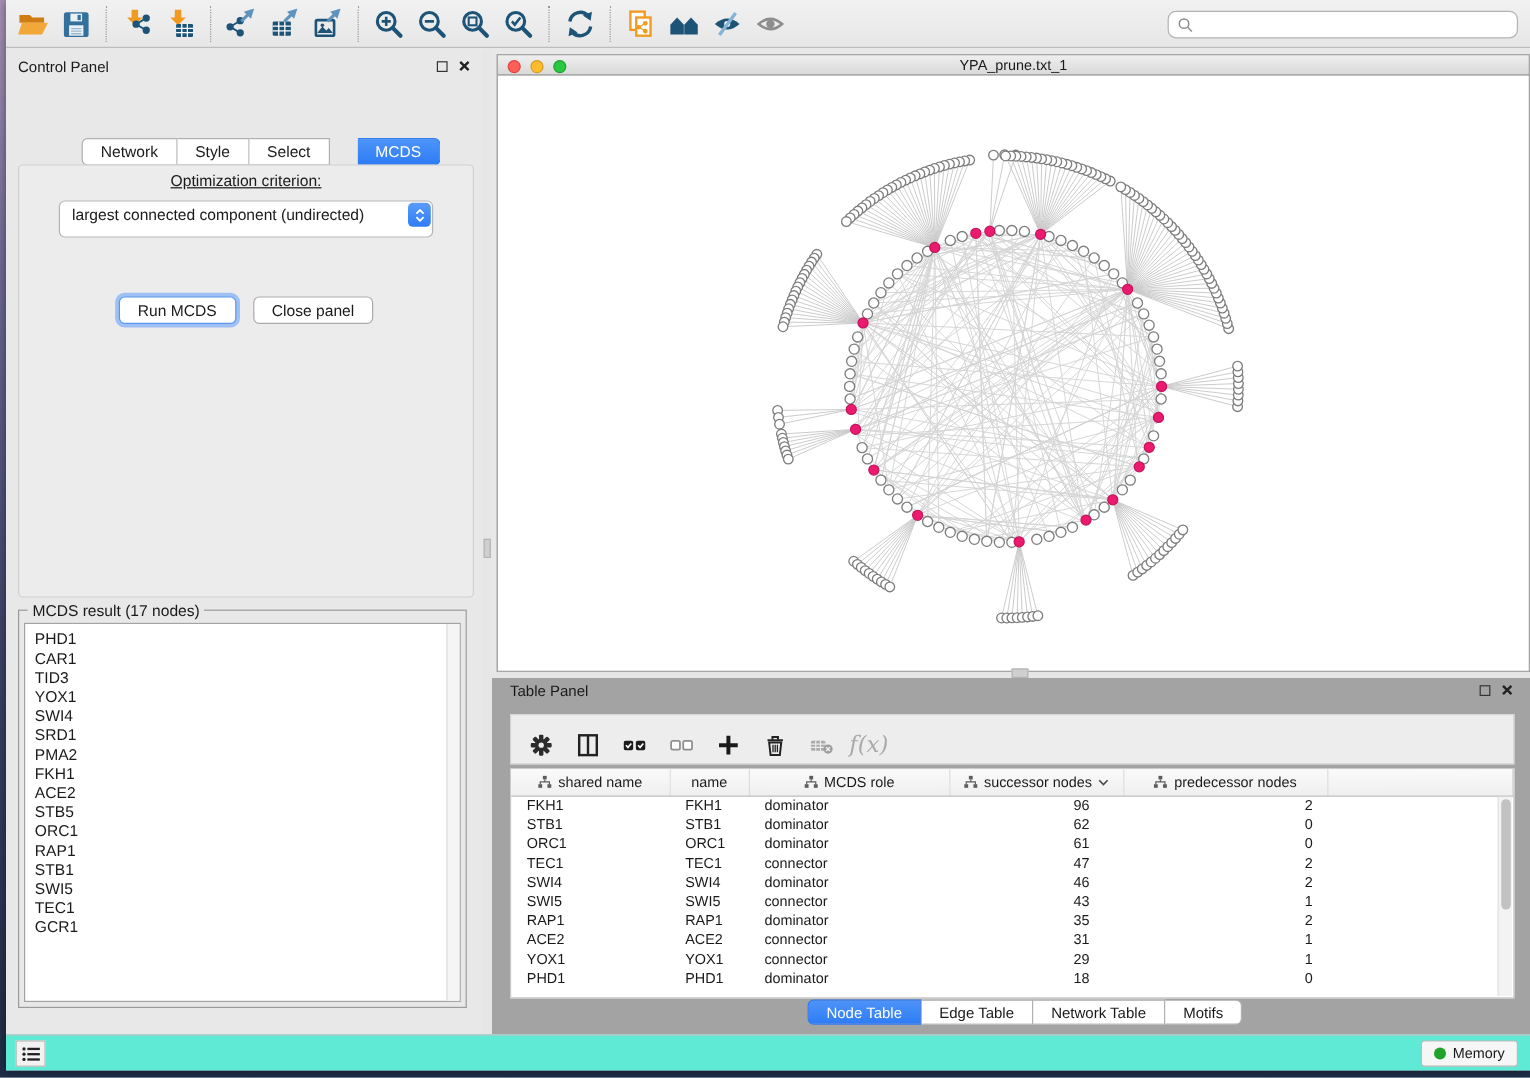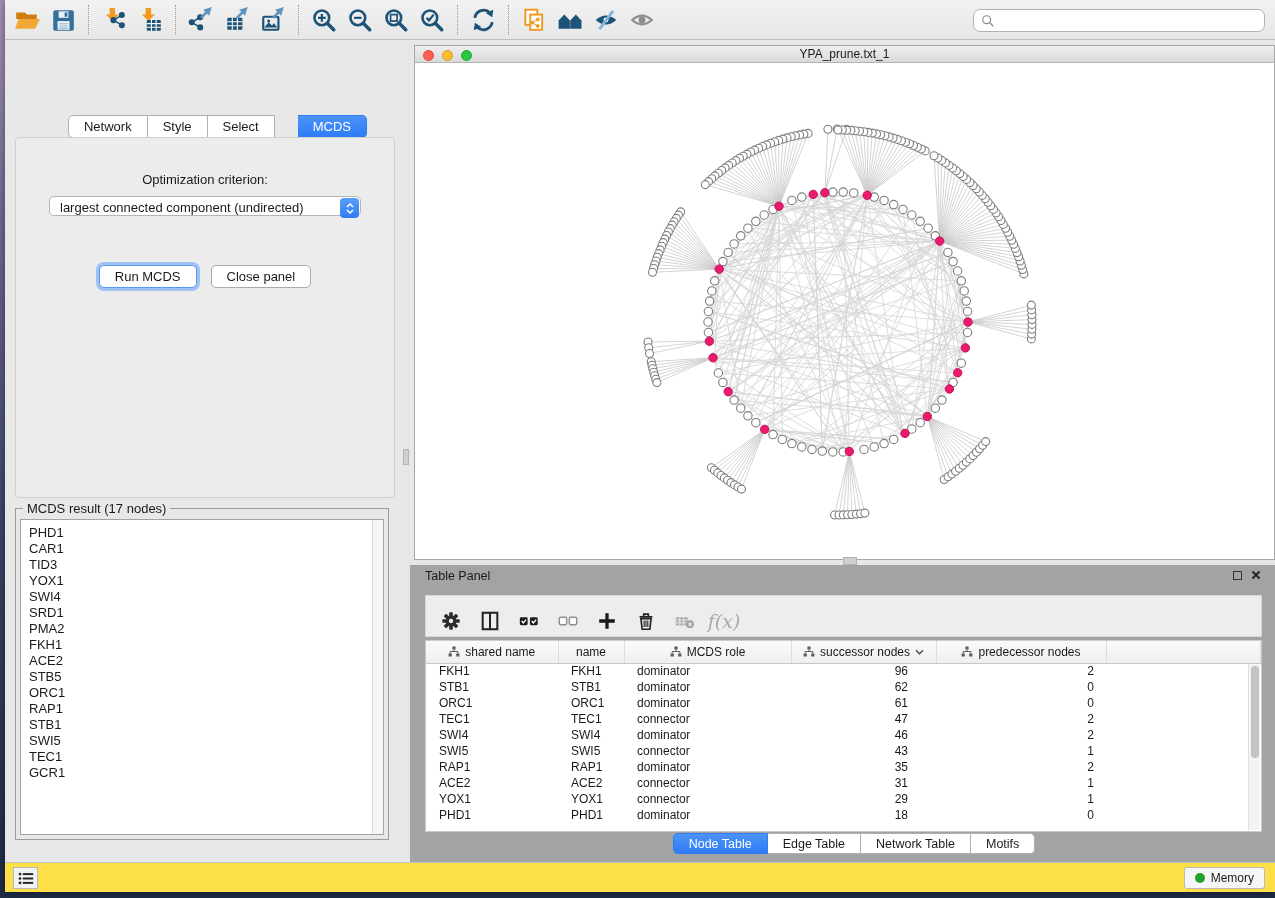--- a/index.html
+++ b/index.html
@@ -32,22 +32,22 @@
 
   .cp-tabs { position:absolute; left:0; right:0; top:74px; display:flex; justify-content:center;padding-left:28px; }
   .seg { height:23px; padding:0 15px; background:#fff; border:1px solid #b0b0b0; border-left:none;
     font-size:13px; display:flex; align-items:center; cursor:default; }
   .seg:first-child { border-left:1px solid #b0b0b0; border-radius:5px 0 0 5px; }
   .seg:last-child { border-radius:0 5px 5px 0; }
   .seg.active { background:linear-gradient(#4d93f8,#2e7cf6); border-color:#2e7cf6; color:#fff;margin-left:23px; }
 
   .cp-inner { position:absolute; left:10px; right:7px; top:96px; height:361px;
     background:#ececec; border:1px solid #d0d0d0; border-radius:4px; }
-  .opt-label { margin-top:34px; text-align:center; font-size:13px; }
-  .opt-select { position:relative; margin:9px auto 0; width:312px; height:20px; background:#fff;
+  .opt-label { margin-top:5px; text-align:center; font-size:13px;text-decoration:underline; }
+  .opt-select { position:relative; margin:9px auto 0; width:312px; height:31px; background:#fff;
     border:1px solid #b5b5b5; border-radius:5px; font-size:13px; line-height:22px; padding-left:10px; }
   .opt-stepper { position:absolute; right:1px; top:1px; width:19px; height:20px; border-radius:4px;
     background:linear-gradient(#5b9cf9,#2e7cf6); display:flex; flex-direction:column;
     align-items:center; justify-content:center; gap:1px; }
   .opt-stepper svg { width:8px; height:5px; display:block; }
   .btn-row { margin-top:13px; display:flex; justify-content:center; gap:14px; }
   .btn { height:23px; padding:0 15px; background:#fff; border:1px solid #ababab; border-radius:5px;
     font-size:13px; display:flex; align-items:center;margin-top:36px; }
   .btn.focused { box-shadow:0 0 0 3px rgba(82,148,254,.5); border-color:#5a97f0; }
 
@@ -103,21 +103,21 @@
   .node-table td.num { text-align:right; padding-right:28px; }
   .node-table td.num.pred { padding-right:12px; }
   .tp-scroll { position:absolute; right:1px; top:23px; bottom:1px; width:12px; background:#f3f3f3;
     border-left:1px solid #e0e0e0; }
   .tp-thumb { position:absolute; left:1.5px; top:2px; width:8px; height:92px; background:#c2c2c2;
     border-radius:5px; }
 
   .tp-tabs { position:absolute; left:0; right:0; top:268px; display:flex; justify-content:center; }
 
   
-  .statusbar { position:absolute; left:0; right:0; bottom:0; height:30px; background:#fde047;
+  .statusbar { position:absolute; left:0; right:0; bottom:0; height:30px; background:#5eead4;
     border-top:1px solid #c2c2c2; }
   .menu-btn { position:absolute; left:8px; top:4px; width:25px; height:22px; background:#f2f2f2;
     border:1px solid #b9b9b9; display:flex; align-items:center; justify-content:center; }
   .menu-btn svg { width:16px; height:13px; }
   .memory-btn { position:absolute; right:10px; top:4px; height:22px; padding:0 10px;
     background:#f6f6f6; border:1px solid #b9b9b9; border-radius:3px; display:flex;
     align-items:center; gap:6px; font-size:12px; }
   .mem-dot { width:10px; height:10px; border-radius:50%; background:#1fa32a; }
 </style>
 </head>
@@ -265,20 +265,31 @@
     <div class="search-wrap">
       <svg viewBox="0 0 16 16">
         <circle cx="6.5" cy="6.5" r="4.5" fill="none" stroke="#8b8b8b" stroke-width="1.4"></circle>
         <path d="M10 10 L14 14" stroke="#8b8b8b" stroke-width="1.4"></path>
       </svg>
       <input class="search-input" placeholder="" style="">
     </div>
   </div>
 
   <div class="control-panel">
+    <div class="panel-titlebar">
+      <span>Control Panel</span>
+      <span class="panel-ctrls">
+        <span class="ic-float"></span>
+        <span class="ic-close">
+          <svg viewBox="0 0 10 10">
+              <path d="M1.5 1.5 L8.5 8.5 M8.5 1.5 L1.5 8.5" stroke="#222" stroke-width="2"></path>
+            </svg>
+        </span>
+      </span>
+    </div>
 
     <div class="cp-tabs" id="cp-tabs">
         <div class="seg">Network</div>
         <div class="seg">Style</div>
         <div class="seg">Select</div>
         <div class="seg active">MCDS</div>
       </div>
 
     <div class="cp-inner">
       <div class="opt-label">Optimization criterion:</div>

